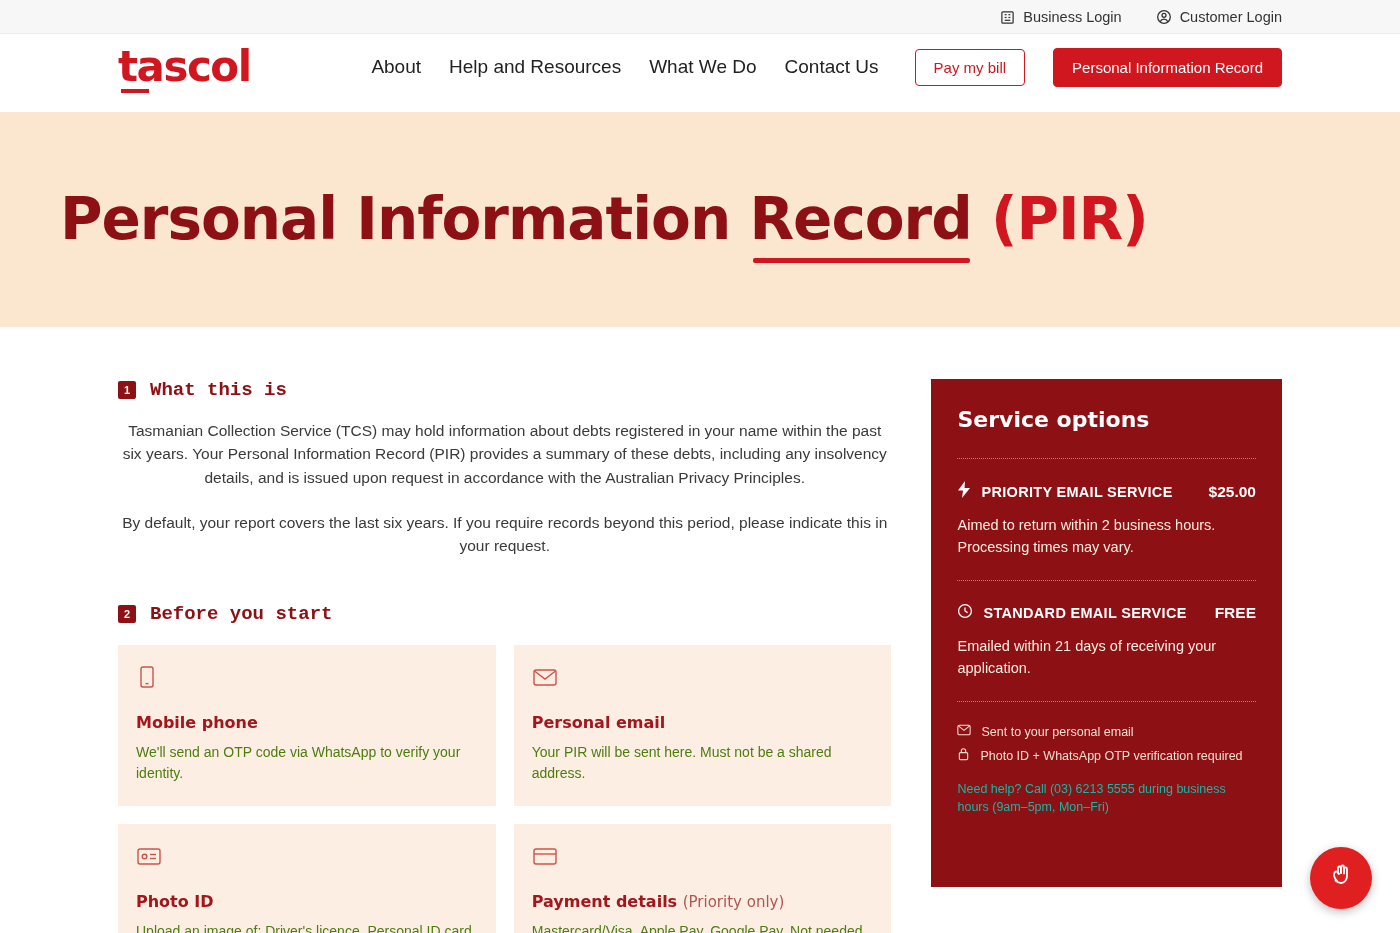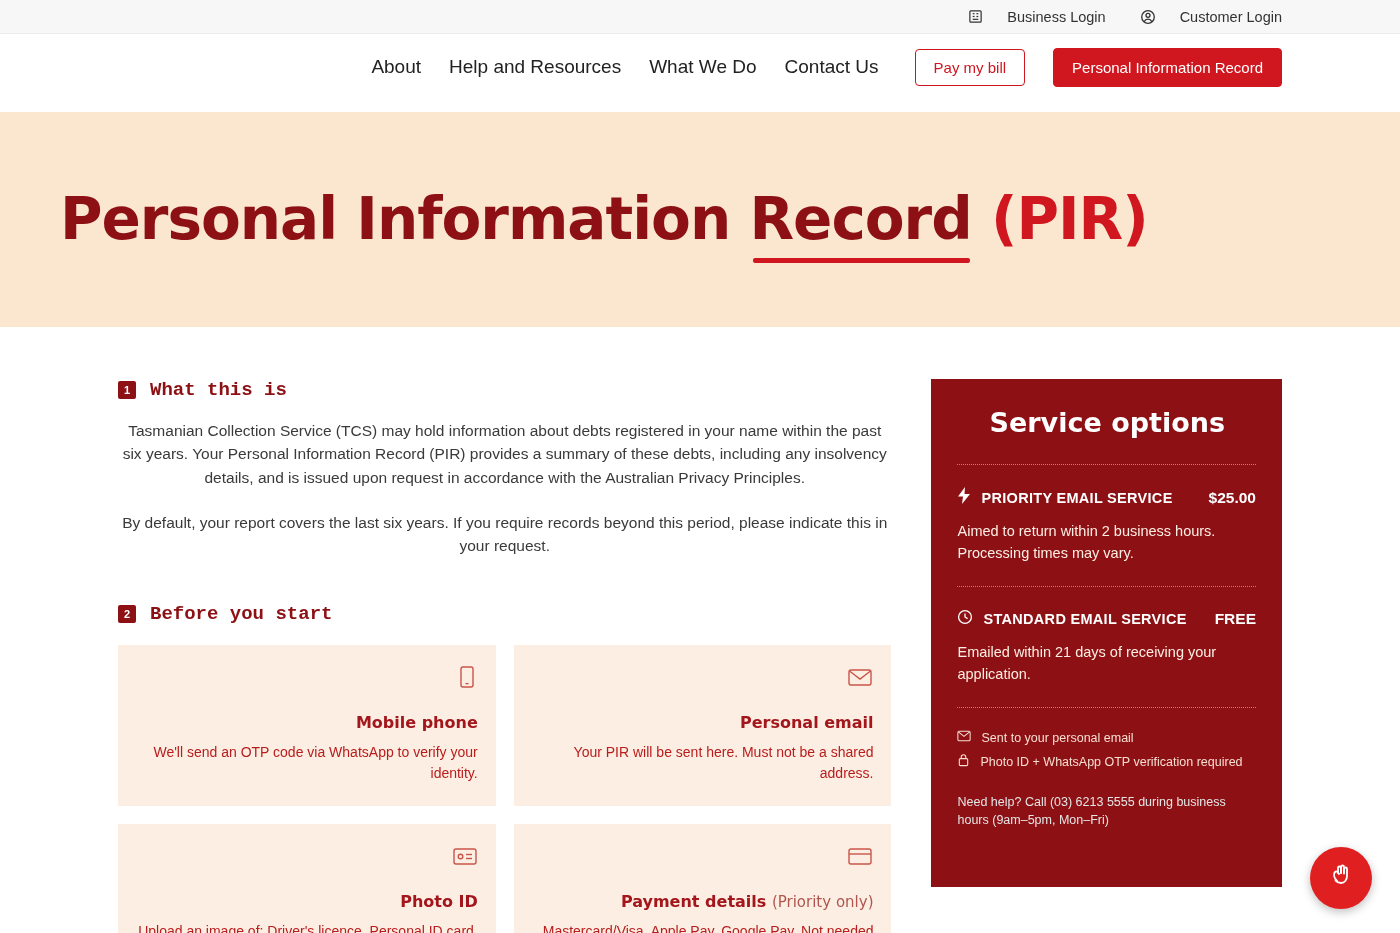--- a/index.html
+++ b/index.html
@@ -18,22 +18,22 @@
     background: #f7f7f7;
     border-bottom: 1px solid #ececec;
     display: flex;
     align-items: center;
     justify-content: flex-end;
     padding-right: 118px;
     gap: 34px;
   }
   .topbar-link {
     display: flex;
-    align-items: center;
-    gap: 24px;
+    align-items: flex-end;
+    gap: 8px;
     font-size: 14.5px;
     color: #333;
     cursor: pointer;
   }
   .topbar-link svg { display: block; }
 
   
   .nav {
     height: 66px;
     background: #ffffff;
@@ -172,50 +172,48 @@
   .card-grid {
     display: grid;
     grid-template-columns: 1fr 1fr;
     gap: 18px;
     margin-top: 20px;
   }
   .card {
     background: #fdeee3;
     padding: 20px 18px 22px 18px;
     min-height: 150px;
-    text-align: right;
   }
   .card .icon { color: #c8554a; margin-bottom: 20px; display: block; }
   .card h3 {
     font-size: 16px;
     font-weight: 700;
     color: #a3161b;
     margin-bottom: 10px;
     font-family: "DejaVu Sans", sans-serif;
   }
   .card h3 .muted { color: #b0564f; font-weight: 400; font-size: 15px; }
   .card p {
     font-size: 14px;
     line-height: 1.48;
-    color: #b91c1c;
+    color: #4d7c0f;
   }
 
   
   .panel {
     background: #8c1014;
     color: #fff;
     padding: 28px 26px 30px 26px;
     min-height: 508px;
   }
   .panel h2 {
-    font-size: 27px;
+    font-size: 22px;
     font-weight: 700;
     margin-bottom: 26px;
     font-family: "DejaVu Sans", sans-serif;
-    margin-left: 32px;
   }
   .dotted {
     border-top: 1px dotted rgba(255,255,255,0.45);
     margin: 22px 0;
   }
   .opt-row {
     display: flex;
     align-items: center;
     gap: 10px;
   }
@@ -240,22 +238,22 @@
     display: flex;
     align-items: center;
     gap: 10px;
     font-size: 12.5px;
     color: #f6ded1;
     margin-bottom: 8px;
   }
   .help-text {
     font-size: 12.5px;
     line-height: 1.45;
-    color: #e5e5e5;
-    margin-top: 23px;
+    color: #14b8a6;
+    margin-top: 16px;
   }
 
   
   .fab {
     position: fixed;
     right: 28px;
     bottom: 24px;
     width: 62px; height: 62px;
     border-radius: 50%;
     background: #e02020;
@@ -289,20 +287,24 @@
         <circle cx="8" cy="8" r="6.3"></circle>
           <circle cx="8" cy="6.3" r="2"></circle>
         <path d="M4.2 12.6a4.2 4.2 0 0 1 7.6 0"></path>
       </svg>
     </span>
     <span>Customer Login</span>
   </div>
 </div>
 
 <div class="nav">
+  <div class="logo">
+    <span>tascol</span>
+    <span class="bar"></span>
+  </div>
   <div class="nav-right">
     <span class="nav-link">About</span>
     <span class="nav-link">Help and Resources</span>
     <span class="nav-link">What We Do</span>
     <span class="nav-link">Contact Us</span>
     <span class="btn-outline">Pay my bill</span>
     <span class="btn-solid">Personal Information Record</span>
   </div>
 </div>
 

